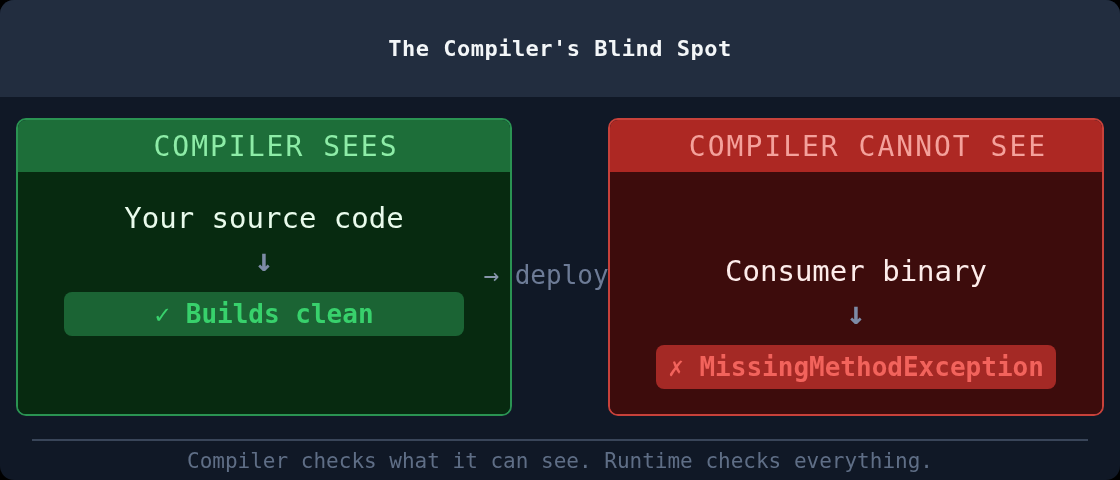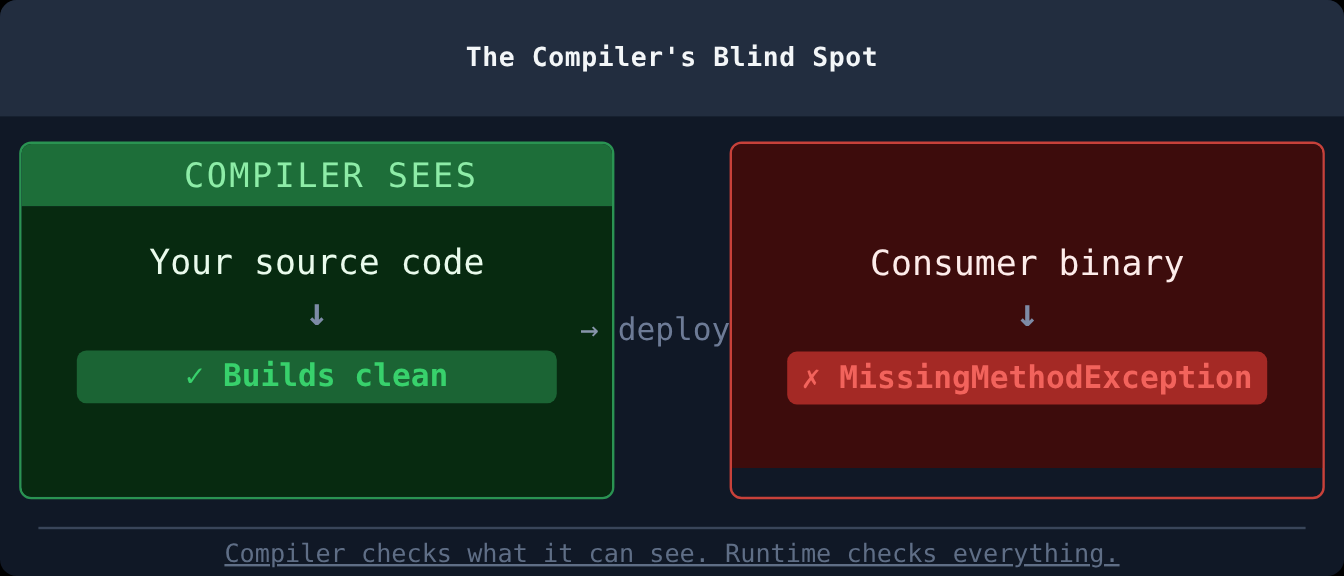--- a/index.html
+++ b/index.html
@@ -120,21 +120,20 @@
     height: 2px;
     background: #394559;
   }
   .footer-caption {
     position: absolute;
     left: 0; right: 0;
     top: 449px;
     text-align: center;
     color: #5f6e86;
     font-size: 21px;
-    text-decoration: underline;
   }
 </style>
 </head>
 <body>
 
 <div class="canvas">
 
   <div class="titlebar">
     <div class="title">The Compiler's Blind Spot</div>
   </div>
@@ -142,20 +141,21 @@
   <div class="panel left">
     <div class="panel-header">COMPILER SEES</div>
     <div class="panel-body">
       <div class="flow-line">Your source code</div>
       <div class="down-arrow">↓</div>
       <div class="badge green"><span>✓</span><span> </span><span>Builds clean</span></div>
     </div>
   </div>
 
   <div class="panel right">
+    <div class="panel-header">COMPILER CANNOT SEE</div>
     <div class="panel-body">
       <div class="flow-line">Consumer binary</div>
       <div class="down-arrow">↓</div>
       <div class="badge red"><span>✗</span><span> </span><span>MissingMethodException</span></div>
     </div>
   </div>
 
   <div class="deploy-label"><span class="deploy-arrow">→</span><span> </span><span class="deploy-text">deploy</span></div>
 
   <div class="footer-divider"></div>

